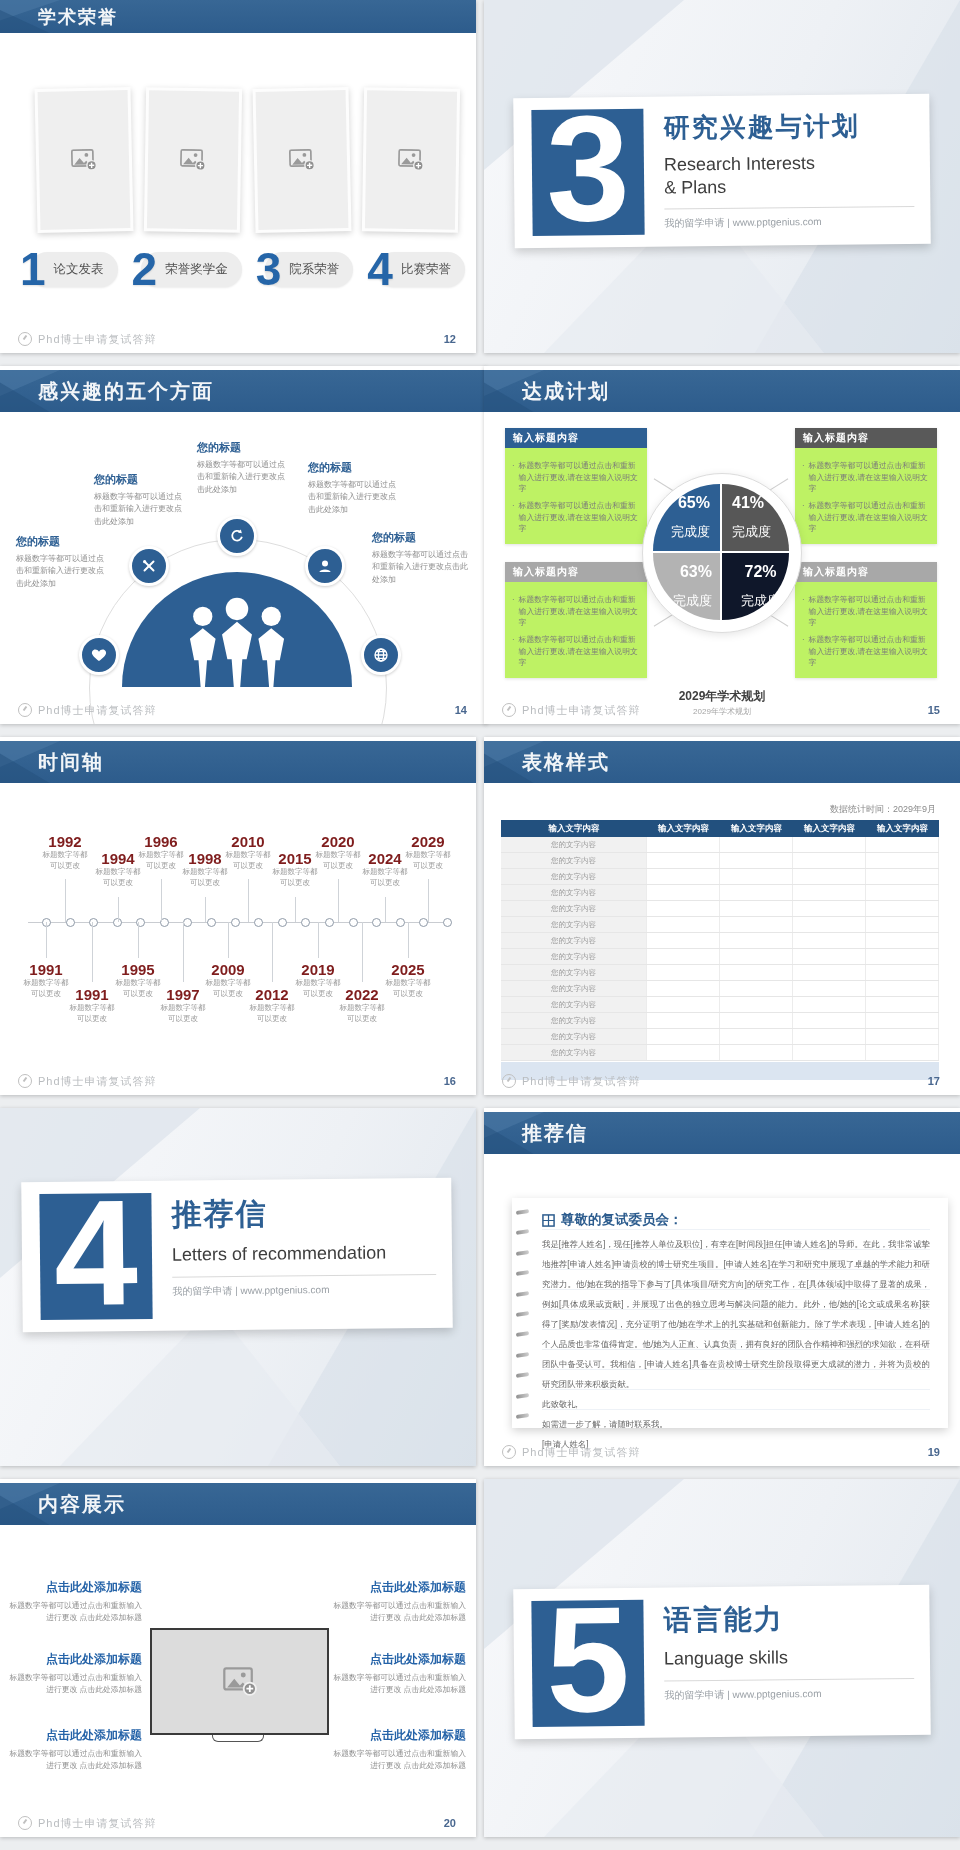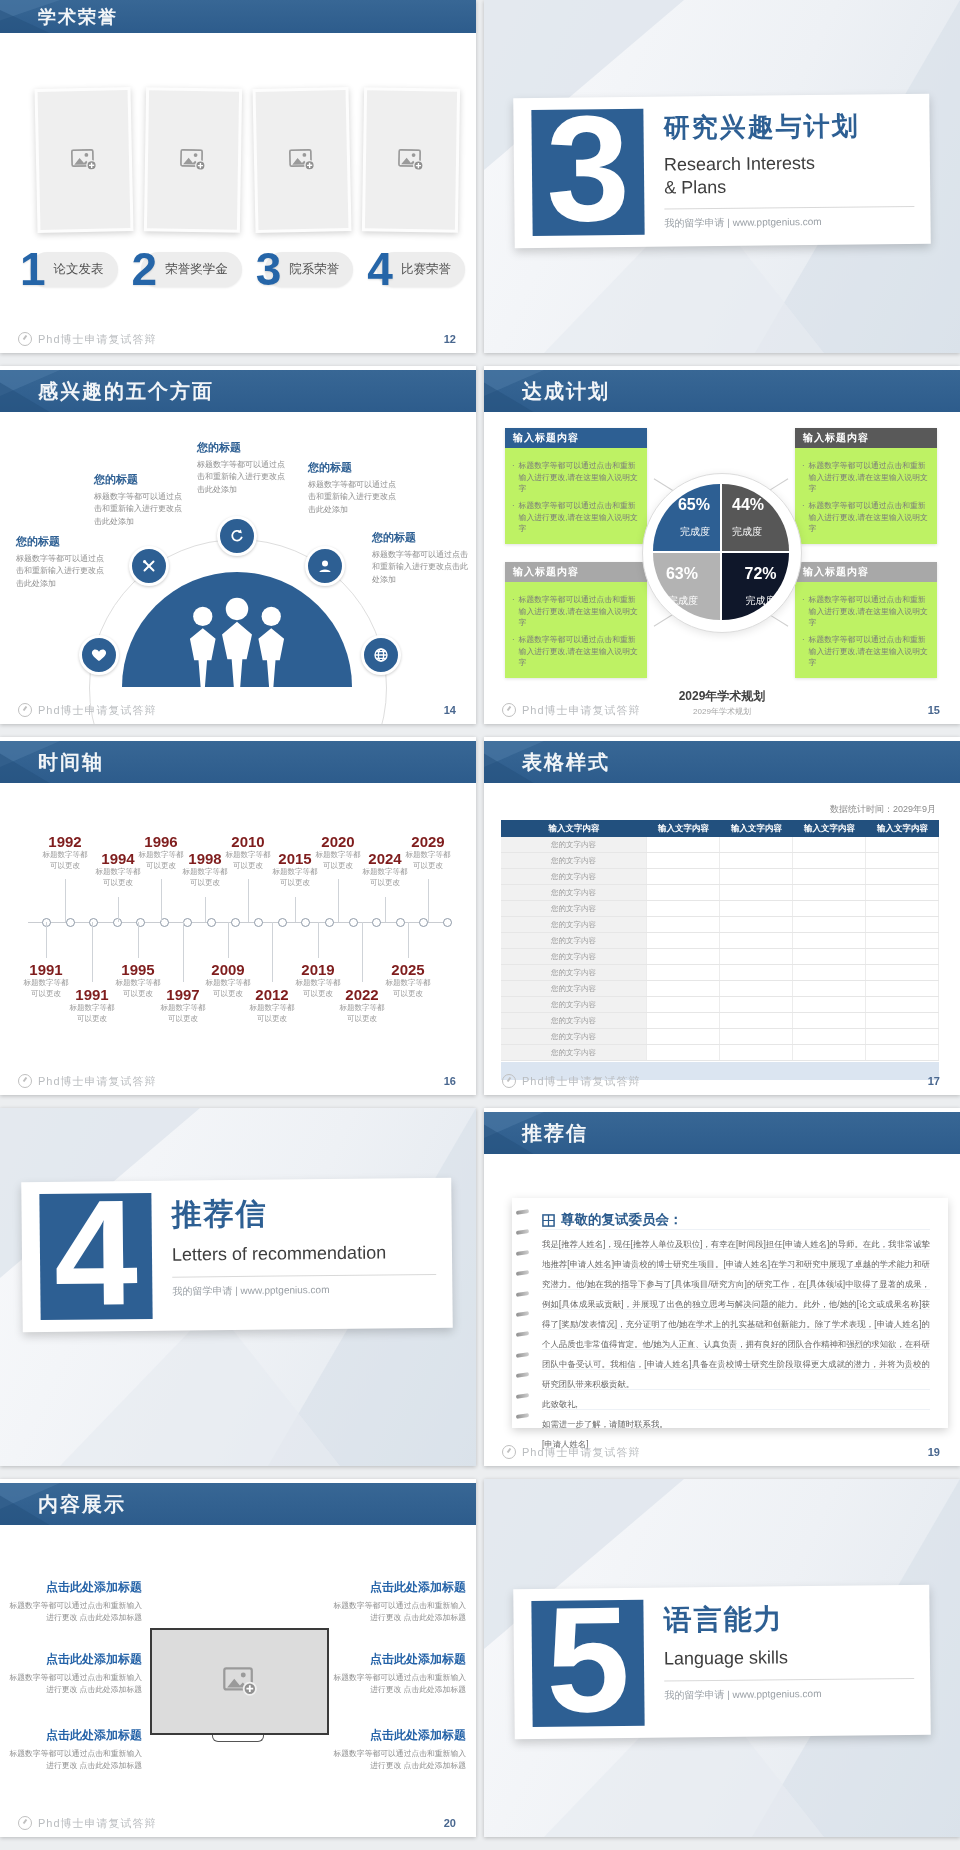--- a/index.html
+++ b/index.html
@@ -54,24 +54,24 @@
   .pbox{position:absolute;width:142px;background:#bef264;box-shadow:0 1px 3px rgba(0,0,0,.12);}
   .pbox .hd{height:20px;line-height:20px;padding-left:8px;color:#fff;font-size:10px;font-weight:bold;letter-spacing:1px;}
   .pbox .bd{padding:7px 7px 9px 7px;}
   .bl{display:flex;gap:4px;font-size:7.8px;color:#7a7a7a;line-height:1.5;margin-top:5px;}
   .bl i{font-style:normal;color:#7a7a7a;}
   .hd-blue{background:#2d5f93;} .hd-dark{background:#595959;} .hd-gray{background:#a8a8a8;}
   .pie-ring{position:absolute;left:158px;top:107px;width:158px;height:158px;background:#fff;border:1px solid #ddd;border-radius:50%;box-shadow:0 2px 8px rgba(0,0,0,.1);}
   .pie{position:absolute;left:169px;top:118px;width:136px;height:136px;display:grid;grid-template-columns:1fr 1fr;grid-template-rows:1fr 1fr;gap:2px;}
   .q{display:flex;flex-direction:column;justify-content:center;color:#fff;}
   .q b{font-size:16px;font-weight:800;line-height:1;}
-  .q i{font-style:normal;font-size:10px;margin-top:12px;}
+  .q i{font-style:normal;font-size:13px;margin-top:12px;}
   .q1{background:#2d5f93;border-radius:100% 0 0 0;align-items:flex-end;padding-right:10px;}
   .q2{background:#575757;border-radius:0 100% 0 0;align-items:flex-start;padding-left:10px;}
-  .q3{background:#b3b3b3;border-radius:0 0 0 100%;align-items:flex-end;padding-right:22px;}
+  .q3{background:#b3b3b3;border-radius:0 0 0 100%;align-items:flex-end;padding-right:8px;}
   .q4{background:#0f172a;border-radius:0 0 100% 0;align-items:center;padding-left:10px;}
   .conn{position:absolute;height:1px;background:#cfcfcf;width:52px;}
   .p-cap1{position:absolute;left:0;right:0;top:322px;text-align:center;font-size:12px;font-weight:bold;color:#3f3f3f;}
   .p-cap2{position:absolute;left:0;right:0;top:340px;text-align:center;font-size:8px;color:#a5a5a5;}
   
   .tl-line{position:absolute;left:28px;right:24px;top:185px;height:1px;background:#c9ccd1;}
   .tl-dots{position:absolute;left:42px;right:24px;top:181px;display:flex;justify-content:space-between;}
   .tl-dots i{width:7px;height:7px;border:1.5px solid #8f9aa8;background:#fff;border-radius:50%;}
   .tick{position:absolute;width:1px;background:#cfd3d8;}
   .tg{position:absolute;transform:translateX(-50%);text-align:center;width:70px;}
@@ -194,21 +194,21 @@
         <div class="dsub">
             <span>Research Interests</span>
             <span>&amp; Plans</span>
           </div>
         <div class="dline"></div>
         <div class="dcredit">我的留学申请 | www.pptgenius.com</div>
       </div>
     </div>
   </section>
 
-  <section class="slide" style="left:0;top:366px;">
+  <section class="slide" style="left:0;top:366px;padding-left:11px;">
     <div class="bar">
         <span class="bar-t">感兴趣的五个方面</span>
       </div>
     <div class="g" style="left:197px;top:74px;width:92px;">
         <b>您的标题</b>
         <span>标题数字等都可以通过点击和重新输入进行更改点击此处添加</span>
       </div>
     <div class="g" style="left:94px;top:106px;width:92px;">
         <b>您的标题</b>
         <span>标题数字等都可以通过点击和重新输入进行更改点击此处添加</span>
@@ -341,21 +341,21 @@
     <i class="conn" style="left:166px;top:246px;transform:rotate(-32deg);"></i>
     <i class="conn" style="left:256px;top:246px;transform:rotate(32deg);"></i>
 
     <div class="pie-ring"></div>
     <div class="pie">
       <div class="q q1">
           <b>65%</b>
           <i>完成度</i>
         </div>
       <div class="q q2">
-          <b>44%</b>
+          <b>41%</b>
           <i>完成度</i>
         </div>
       <div class="q q3">
           <b>63%</b>
           <i>完成度</i>
         </div>
       <div class="q q4">
           <b>72%</b>
           <i>完成度</i>
         </div>

